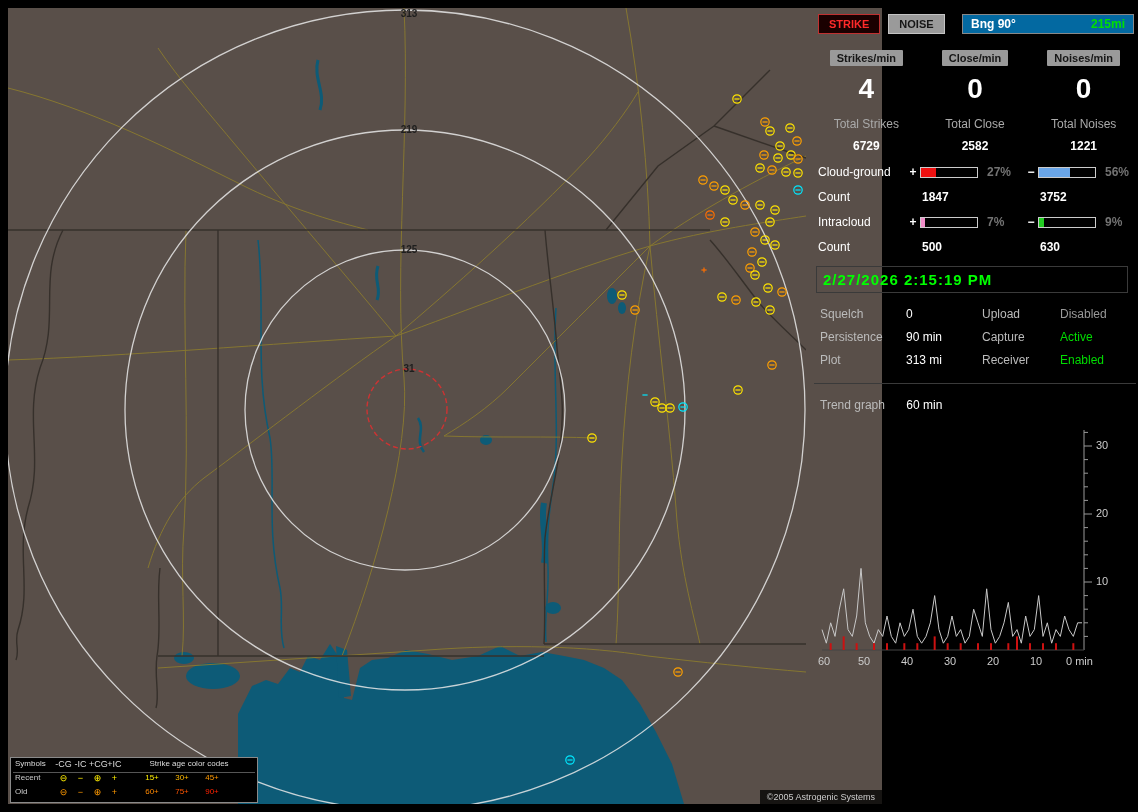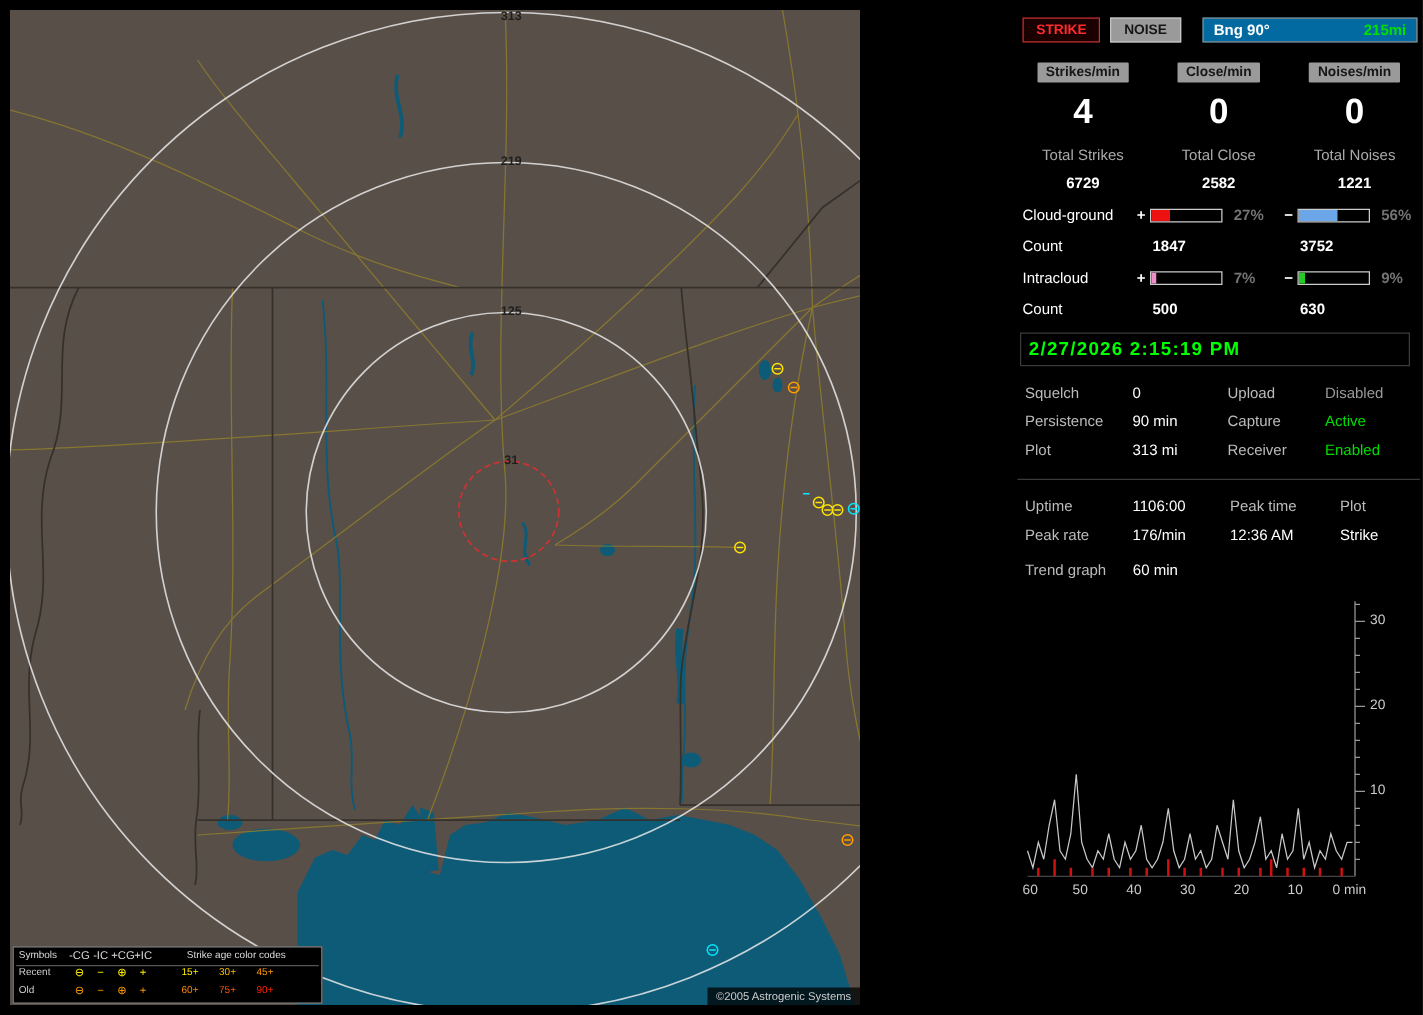--- a/index.html
+++ b/index.html
@@ -1,21 +1,21 @@
 <!DOCTYPE html>
 <html><head>
 <meta charset="utf-8">
 <style>
   * { margin:0; padding:0; box-sizing:border-box; }
   html,body { width:1138px; height:812px; background:#000; overflow:hidden;
               font-family:"Liberation Sans", sans-serif; }
   body { position:relative; }
 
   
-  .map { position:absolute; left:8px; top:8px; width:680px; height:796px;
+  .map { position:absolute; left:8px; top:8px; width:874px; height:796px;
          background:#594f49; overflow:hidden; }
   .map svg.geo { position:absolute; left:0; top:0; }
   .ring-label { position:absolute; width:34px; text-align:center; font-size:10px;
                 font-weight:bold; color:#1e1e1e; }
   .map-copyright { position:absolute; right:0; bottom:0; background:rgba(0,0,0,.75);
                    color:#ccc; font-size:9px; padding:2px 7px; }
 
   
   .legend { position:absolute; left:2px; bottom:1px; width:248px; background:#000;
             border:1px solid #8a8a8a; font-size:8px; color:#ccc; padding:1px 2px; }
@@ -467,31 +467,20 @@
     <span class="v" style="color: rgb(0, 221, 0);">Active</span>
 
     <span class="k">Plot</span>
     <span class="v">313 mi</span>
     <span class="k">Receiver</span>
     <span class="v" style="color: rgb(0, 221, 0);">Enabled</span>
   </div>
 
   <div class="divider"></div>
 
-  <div class="kv-grid" style="grid-template-columns:86px 78px 88px 64px">
-    <span class="k">Uptime</span>
-    <span class="v">1106:00</span>
-    <span class="k">Peak time</span>
-    <span class="k">Plot</span>
-
-    <span class="k">Peak rate</span>
-    <span class="v">176/min</span>
-    <span class="v">12:36 AM</span>
-    <span class="v">Strike</span>
-  </div>
 
   <div class="trend-header">
     <span class="k">Trend graph</span>
     <span class="th-dur">60 min</span>
   </div>
 
   <div class="trend-chart">
     <svg id="trend-svg" width="296" height="232" viewBox="0 0 296 232">
       <line x1="264" y1="8" x2="264" y2="228" stroke="#999" stroke-width="1"></line>
       <line x1="2" y1="228" x2="264" y2="228" stroke="#444" stroke-width="1"></line>

